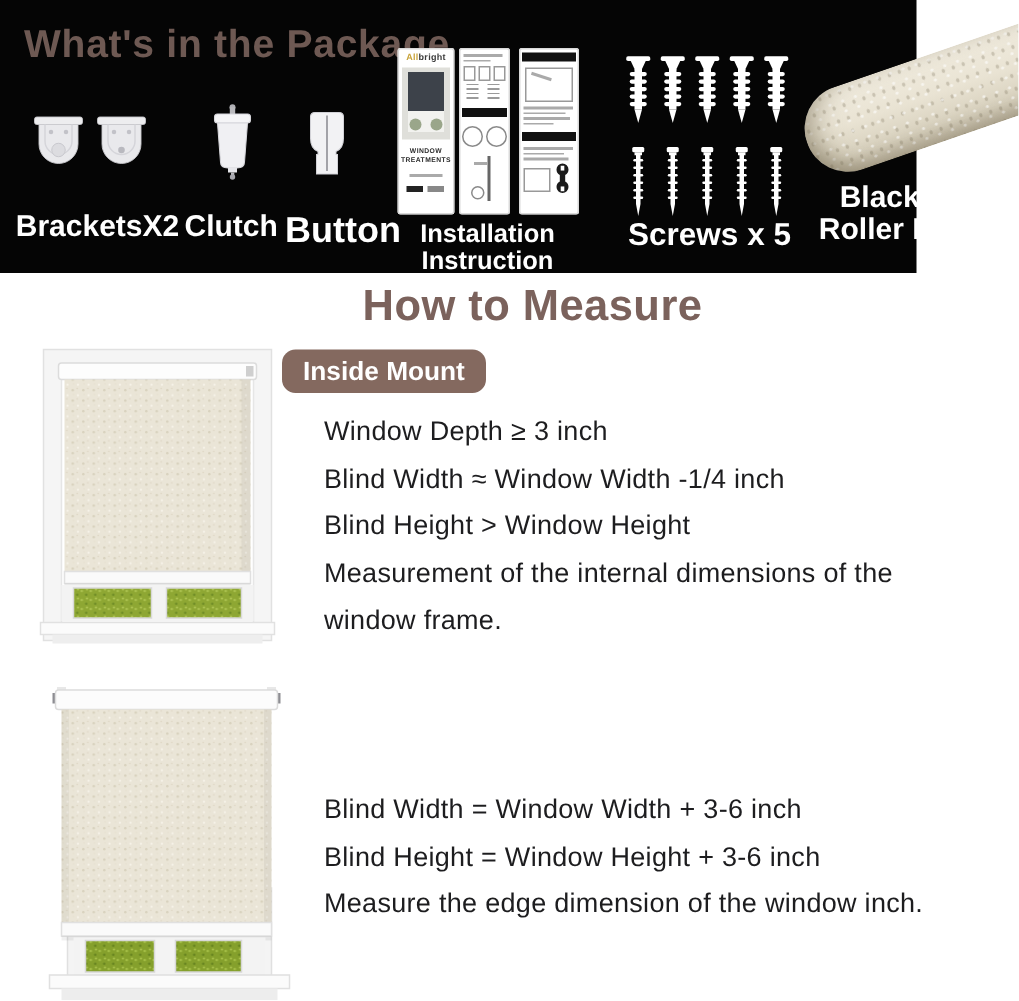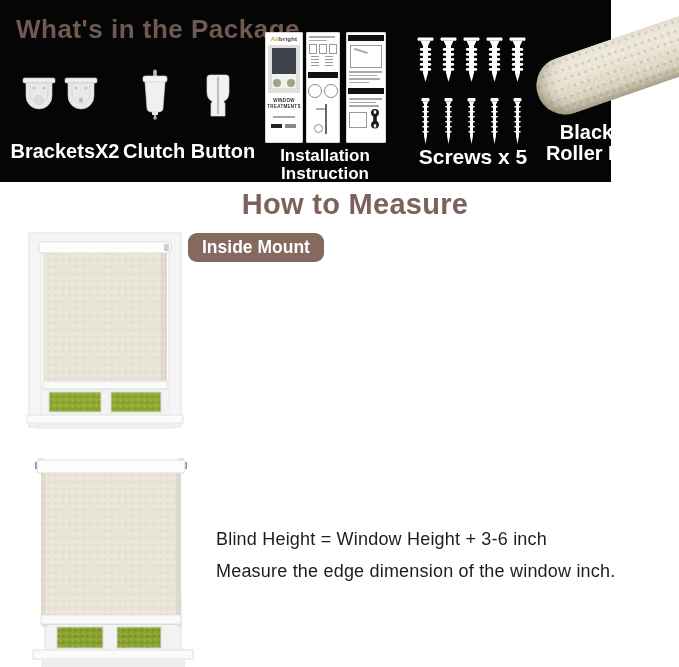--- a/index.html
+++ b/index.html
@@ -286,21 +286,21 @@
             <rect x="2.2" y="33" width="6.6" height="1.6" rx=".8"></rect>
             <path d="M4,38 L7,38 L5.5,46 Z"></path>
           </g>
         </svg>
     </div>
 
     <div class="roll"></div>
 
     <div class="itm-label" style="left:10px;top:140px;width:110px;font-size:20px;">BracketsX2</div>
     <div class="itm-label" style="left:123px;top:140px;width:62px;font-size:20px;">Clutch</div>
-    <div class="itm-label" style="left:190px;top:140px;width:66px;font-size:20px;">Button</div>
+    <div class="itm-label" style="left:190px;top:140px;width:66px;font-size:24px;">Button</div>
     <div class="itm-label" style="left:270px;top:147px;width:110px;font-size:17px;line-height:18px;">
       <div>Installation</div>
       <div>Instruction</div>
     </div>
     <div class="itm-label" style="left:418px;top:145px;width:110px;font-size:21px;">Screws x 5</div>
     <div class="itm-label" style="left:522px;top:122px;width:160px;font-size:20px;line-height:21px;">
       <div>Blackout</div>
       <div>Roller Blind</div>
     </div>
   </div>
@@ -332,20 +332,27 @@
     <rect x="38" y="151" width="124" height="8" fill="#fafafa" stroke="#e0e0e0"></rect>
     <rect x="38" y="159" width="124" height="3" fill="rgba(0,0,0,0.06)"></rect>
     <rect x="36" y="160" width="128" height="24" fill="#f3f3f3"></rect>
     <rect x="44" y="162" width="52" height="20" fill="url(#gr1)" stroke="#d9d9d9"></rect>
     <rect x="106" y="162" width="50" height="20" fill="url(#gr1)" stroke="#d9d9d9"></rect>
     <rect x="22" y="185" width="156" height="8" fill="#fbfbfb" stroke="#e1e1e1"></rect>
     <rect x="30" y="193" width="140" height="6" fill="#eeeeee"></rect>
   </svg>
 
   <div class="badge" style="left:188px;top:233px;">Inside Mount</div>
+  <div class="mtext" style="top:272px;">
+    <div>Window Depth ≥ 3 inch</div>
+    <div>Blind Width ≈ Window Width -1/4 inch</div>
+    <div>Blind Height &gt; Window Height</div>
+    <div>Measurement of the internal dimensions of the</div>
+    <div>window frame.</div>
+  </div>
 
   <svg class="icon-abs" style="left:5px;top:452px;" width="200" height="215" viewBox="0 0 200 215">
     <defs>
       <pattern id="fab2" width="7" height="7" patternUnits="userSpaceOnUse">
         <rect width="7" height="7" fill="#eae5d7"></rect>
         <circle cx="1.5" cy="2" r="0.8" fill="#d7d0bc"></circle>
         <circle cx="5" cy="5.5" r="0.7" fill="#f7f4ea"></circle>
         <circle cx="4.5" cy="1" r="0.5" fill="#ddd5c2"></circle>
         <circle cx="2" cy="5" r="0.5" fill="#e6e0d0"></circle>
       </pattern>
@@ -368,17 +375,18 @@
     <rect x="36" y="163" width="140" height="9" fill="#fafafa" stroke="#e0e0e0"></rect>
     <rect x="36" y="172" width="140" height="3" fill="rgba(0,0,0,0.06)"></rect>
     <rect x="44" y="173" width="128" height="25" fill="#f3f3f3"></rect>
     <rect x="52" y="175" width="46" height="21" fill="url(#gr2)" stroke="#d8d8d8"></rect>
     <rect x="112" y="175" width="44" height="21" fill="url(#gr2)" stroke="#d8d8d8"></rect>
     <rect x="28" y="198" width="160" height="9" fill="#fbfbfb" stroke="#e0e0e0"></rect>
     <rect x="36" y="207" width="144" height="8" fill="#ededed"></rect>
   </svg>
 
   <div class="mtext" style="top:524px;">
+    <div>Blind Width = Window Width + 3-6 inch</div>
     <div>Blind Height = Window Height + 3-6 inch</div>
     <div>Measure the edge dimension of the window inch.</div>
   </div>
 
 </div>
 
 </body></html>

